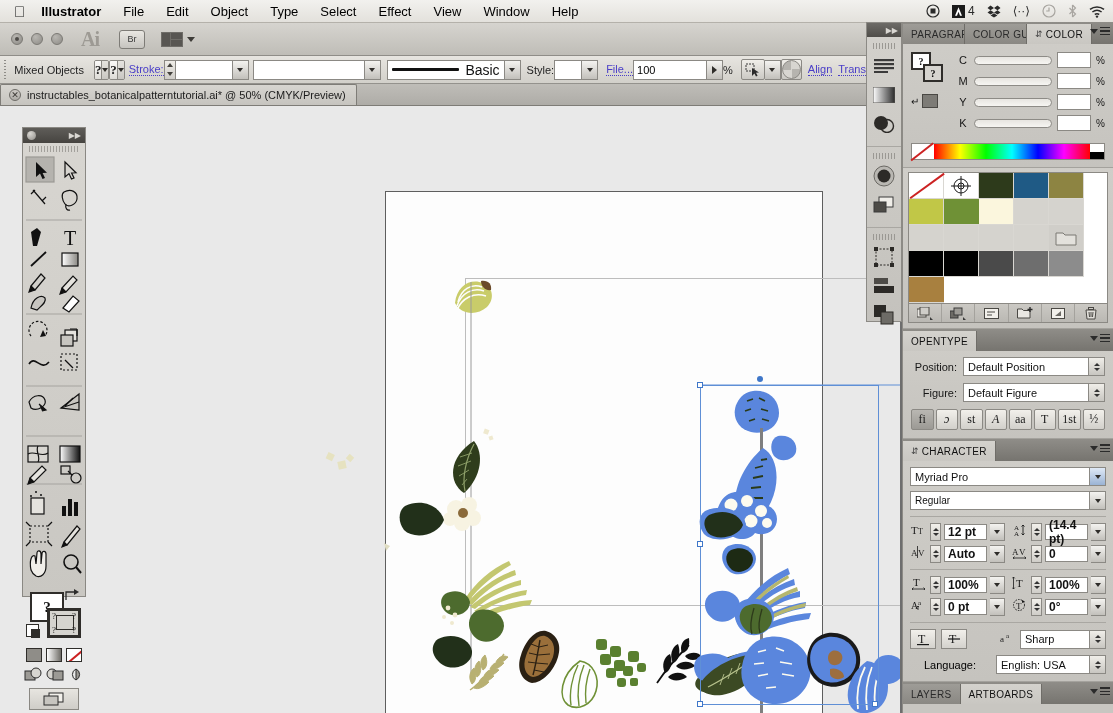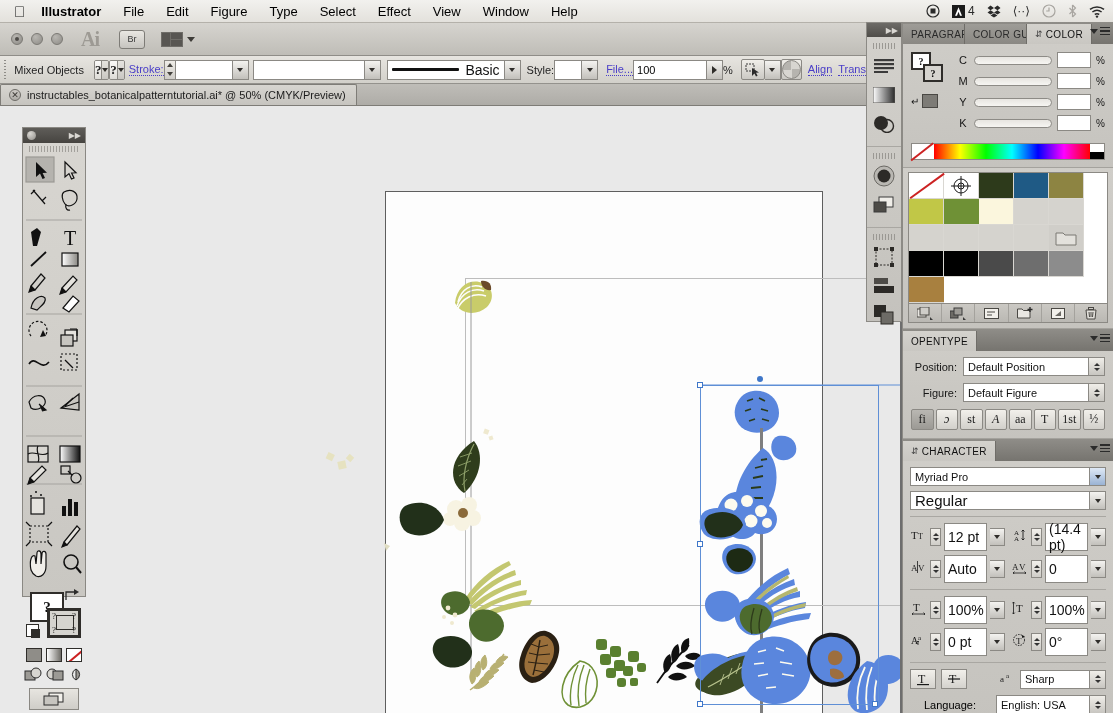--- a/index.html
+++ b/index.html
@@ -200,36 +200,36 @@
   .otbtn.on { background: linear-gradient(180deg,#b9b7b2,#9c9a95); }
 
   .charfield { display: flex; align-items: center; gap: 3px; }
   .charicon { width: 17px; font-family: "Liberation Serif", serif; font-size: 12px;
               color: #1a1a1a; text-align: center; }
   .stepbtn { width: 11px; height: 18px; border: 1px solid #8b8984;
              background: linear-gradient(180deg,#f2f0eb,#cfcdc8);
              display: flex; flex-direction: column; align-items: center; justify-content: center; gap: 2px; }
   .stepbtn .up { width:0;height:0;border-left:3px solid transparent;border-right:3px solid transparent;border-bottom:3px solid #333;}
   .stepbtn .dn { width:0;height:0;border-left:3px solid transparent;border-right:3px solid transparent;border-top:3px solid #333;}
-  .cfval { height: 28px; border: 1px solid #8b8984; background: #fff; font-size: 14px;
-           color: #111; display: flex; align-items: center; padding-left: 3px; }
+  .cfval { height: 16px; border: 1px solid #8b8984; background: #fff; font-size: 12px;
+           color: #111; display: flex; align-items: center; padding-left: 3px; font-weight: bold; }
   .cfdd { width: 15px; height: 18px; border: 1px solid #8b8984; border-left: none;
           background: linear-gradient(180deg,#f4f3f0,#c2c0bb); display: flex; align-items: center; justify-content: center; }
 </style>
 </head>
 <body>
 
 <div id="app">
 
   <div class="menubar">
     <div class="apple"></div>
     <div class="mitem app-name">Illustrator</div>
     <div class="mitem">File</div>
     <div class="mitem">Edit</div>
-    <div class="mitem">Figure</div>
+    <div class="mitem">Object</div>
     <div class="mitem">Type</div>
     <div class="mitem">Select</div>
     <div class="mitem">Effect</div>
     <div class="mitem">View</div>
     <div class="mitem">Window</div>
     <div class="mitem">Help</div>
     <div class="right">
       <div class="ic">
         <svg width="14" height="14" viewBox="0 0 14 14">
             <circle cx="7" cy="7" r="6" fill="none" stroke="#2a2a2a" stroke-width="1.2"></circle>
@@ -1011,21 +1011,21 @@
           </div>
       </div>
       <div style="padding:6px 7px 7px">
         <div style="display:flex;margin-bottom:5px">
           <div style="flex:1;height:19px;border:1px solid #8b8984;background:#fff;display:flex;align-items:center;padding-left:4px;font-size:11px;color:#111">Myriad Pro</div>
           <div class="dd-btn blue" style="height:19px">
               <div class="mini-caret"></div>
             </div>
         </div>
         <div style="display:flex;margin-bottom:6px">
-          <div style="flex:1;height:19px;border:1px solid #8b8984;background:#fff;display:flex;align-items:center;padding-left:4px;font-size:15px;color:#111">Regular</div>
+          <div style="flex:1;height:19px;border:1px solid #8b8984;background:#fff;display:flex;align-items:center;padding-left:4px;font-size:10px;color:#111">Regular</div>
           <div class="dd-btn" style="height:19px">
               <div class="mini-caret"></div>
             </div>
         </div>
         <div style="border-top:1px solid #a9a7a2;padding-top:6px"></div>
 
         <div style="display:flex;gap:6px;margin-bottom:4px">
           <div class="charfield" style="flex:1">
             <div class="charicon">
               <svg width="15" height="14" viewBox="0 0 15 14">

